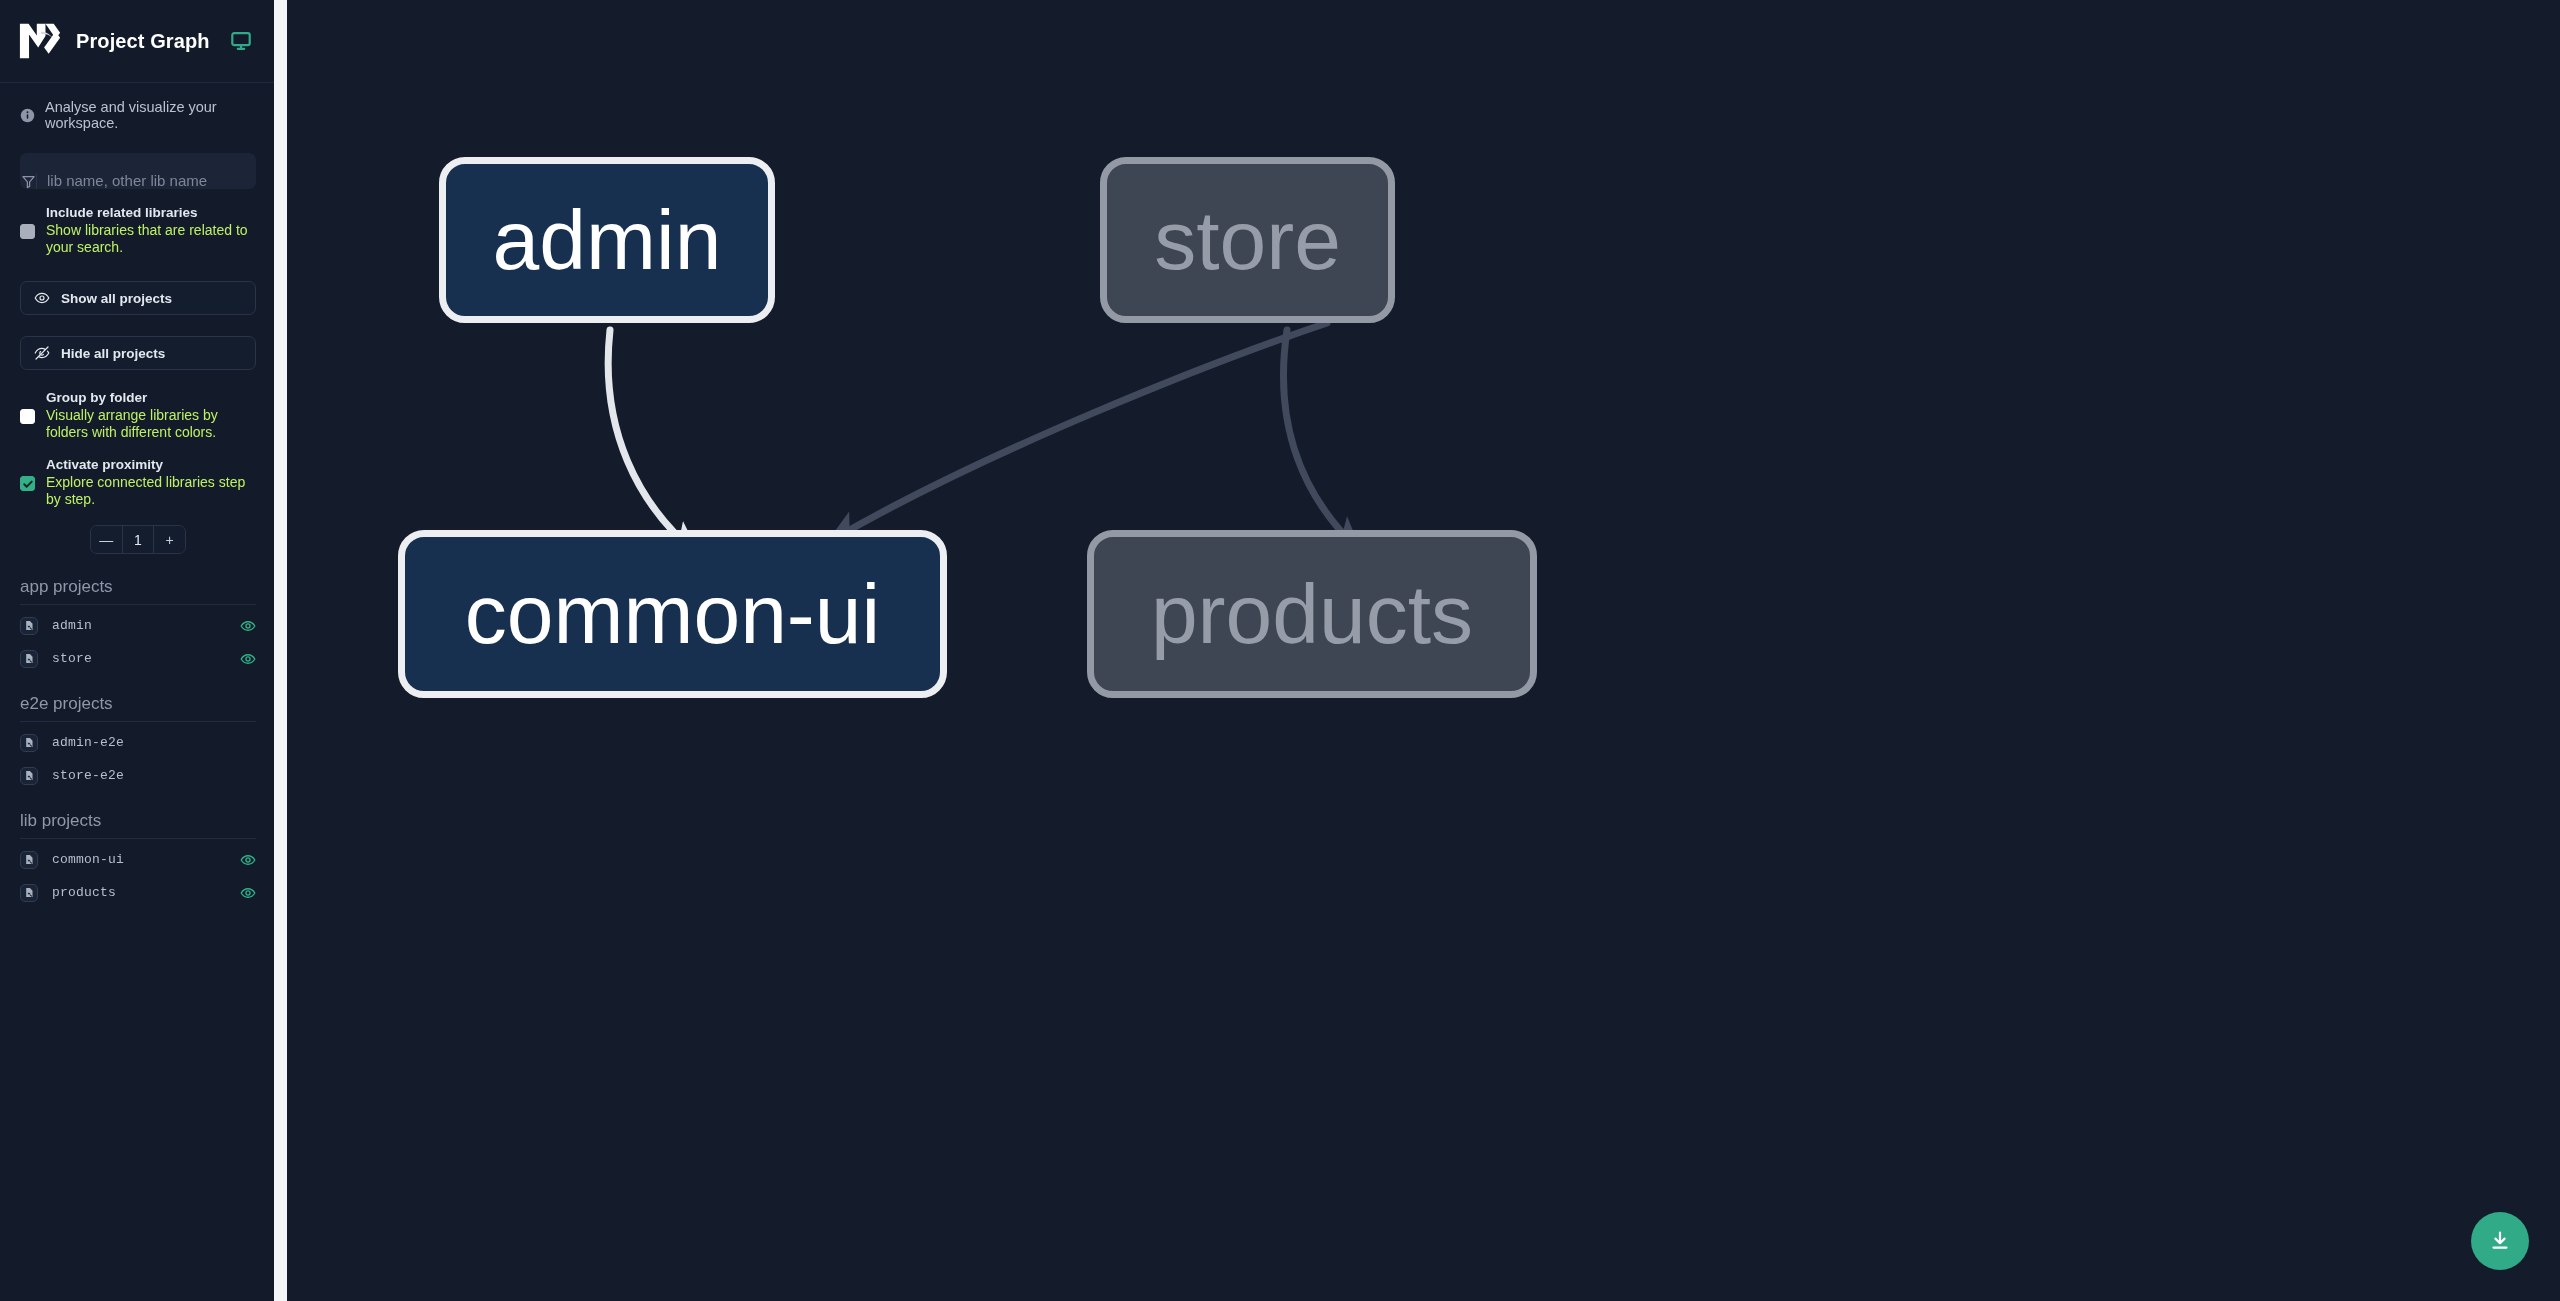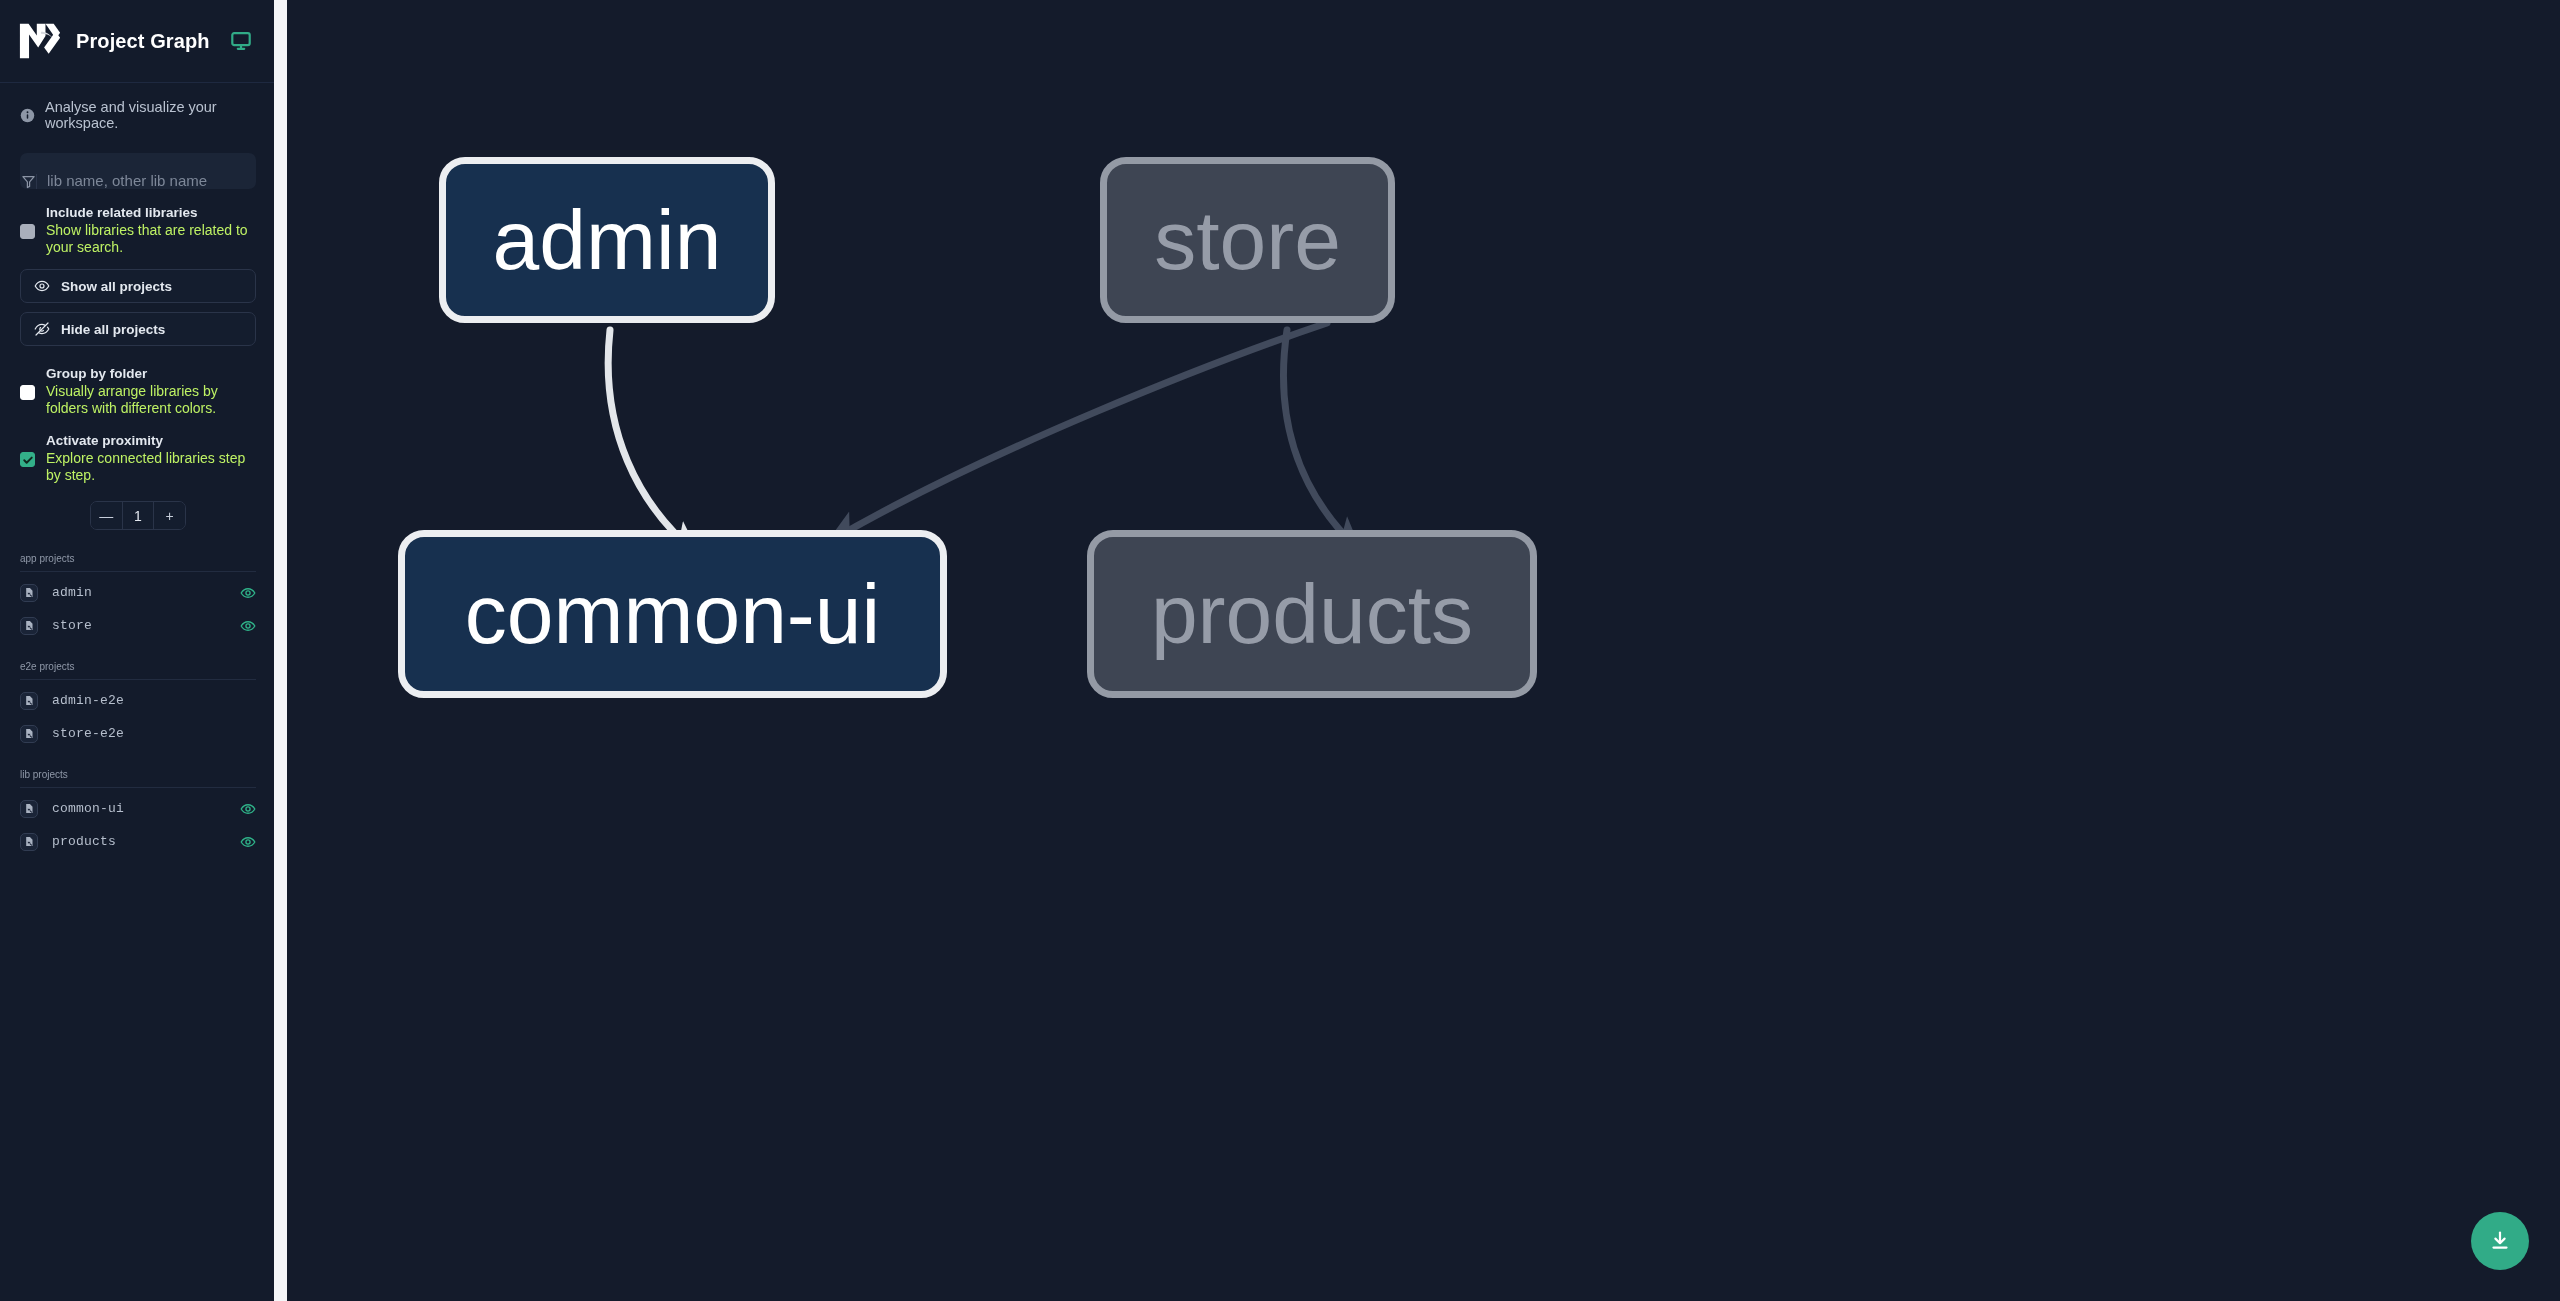--- a/index.html
+++ b/index.html
@@ -80,40 +80,40 @@
   .ck-label { color: #e3e8ef; font-size: 13.5px; font-weight: 700; line-height: 17px; }
   .ck-desc  { color: #bef264; font-size: 14px; line-height: 17px; margin-top: 1px; }
 
   .btn {
     display: flex; align-items: center; gap: 11px;
     width: 100%; height: 34px;
     border: 1px solid #2a3449;
     border-radius: 7px;
     background: #141d2e;
     color: #e3e8ef; font-size: 13.5px; font-weight: 700;
-    padding: 0 13px; margin-top: 9px;
+    padding: 0 13px; margin-top: 21px;
     font-family: "Liberation Sans", sans-serif;
     cursor: pointer;
   }
   .btn svg { width: 16px; height: 16px; flex:0 0 16px; display:block; }
 
   .stepper {
     display: flex; margin: 13px auto 0 auto; width: 96px;
     border: 1px solid #2a3449; border-radius: 7px; overflow: hidden;
     height: 29px;
   }
   .stepper > div {
     flex: 1; display: flex; align-items: center; justify-content: center;
     color: #c7cedb; font-size: 14px; background: #141d2e;
   }
   .stepper > div + div { border-left: 1px solid #2a3449; }
   .stepper .val { font-size: 14px; color: #e3e8ef; }
 
   .sec-head {
-    color: #8f98a8; font-size: 10px;
+    color: #8f98a8; font-size: 17px;
     padding: 0 0 7px 0; margin-top: 23px;
     border-bottom: 1px solid #222c40;
   }
   .proj-row {
     display: flex; align-items: center; gap: 14px;
     height: 25px; margin-top: 8px;
   }
   .proj-badge {
     width: 18px; height: 18px; flex: 0 0 18px;
     border: 1px solid #313c52; border-radius: 5px;

